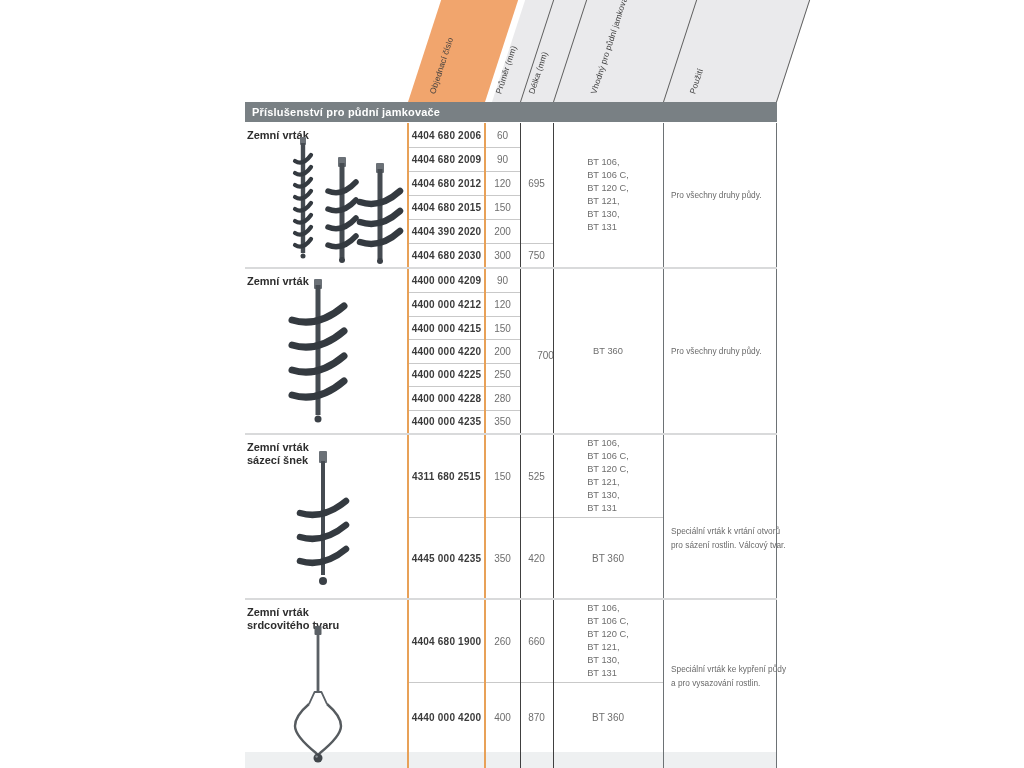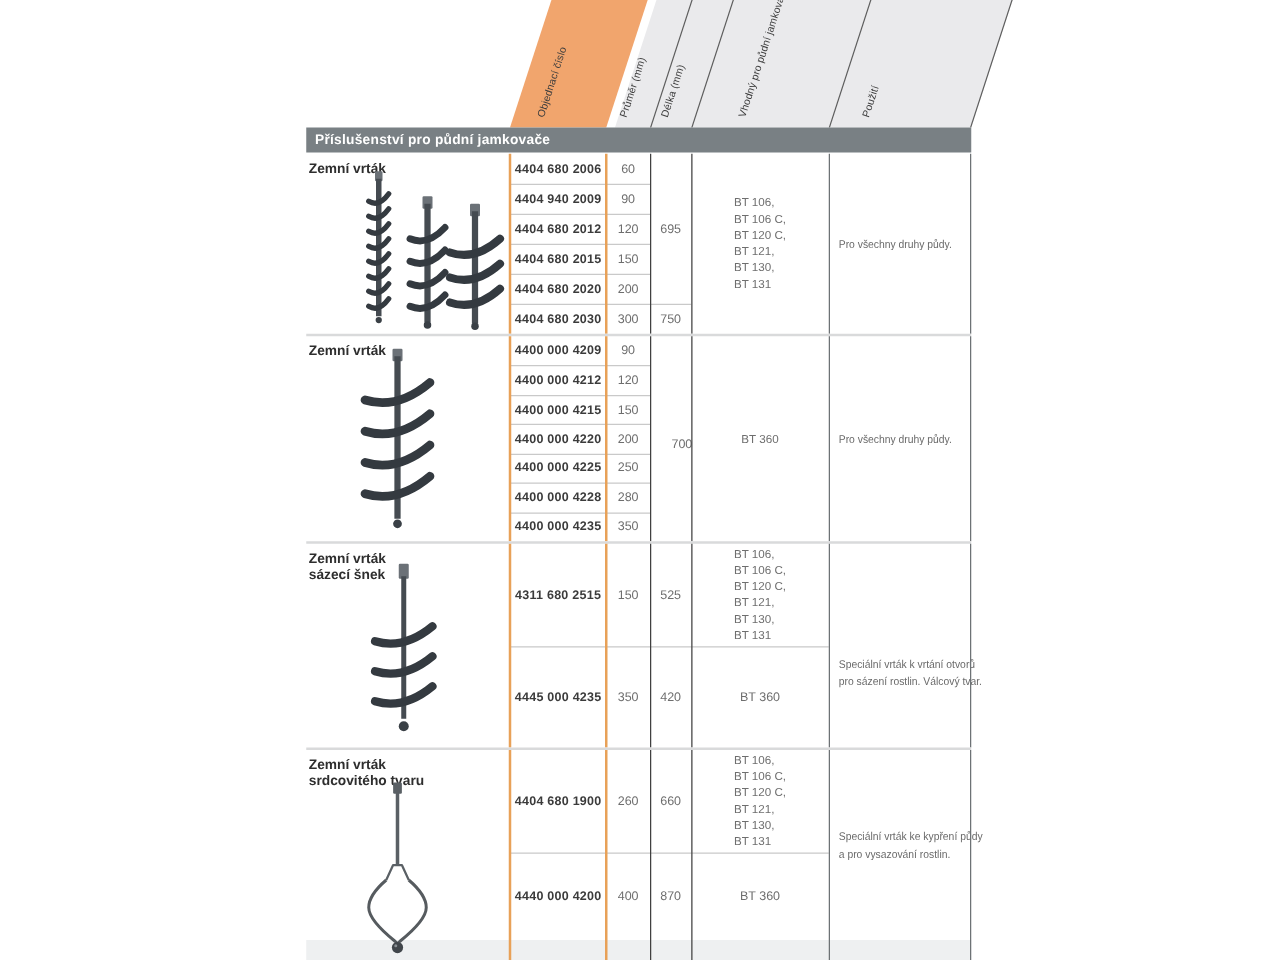--- a/index.html
+++ b/index.html
@@ -82,24 +82,24 @@
       <circle cx="57" cy="127" r="3" fill="#3a4046"></circle>
 
       <rect x="91" y="30" width="8" height="10" rx="1" fill="#6b7177"></rect>
       <rect x="92.5" y="36" width="5" height="90" fill="#454b51"></rect>
       <path d="M75 69 Q95 76 115 58 M75 89 Q95 96 115 78 M75 109 Q95 116 115 98" fill="none" stroke="#343a40" stroke-width="6.5" stroke-linecap="round"></path>
       <circle cx="95" cy="128" r="3" fill="#3a4046"></circle>
     </svg>
 
     <div class="stack" style="left:163px;width:77px;height:144px;grid-template-rows:repeat(6,1fr)">
       <div class="cell order">4404 680 2006</div>
-      <div class="cell order">4404 940 2009</div>
+      <div class="cell order">4404 680 2009</div>
       <div class="cell order">4404 680 2012</div>
       <div class="cell order">4404 680 2015</div>
-      <div class="cell order">4404 680 2020</div>
+      <div class="cell order">4404 390 2020</div>
       <div class="cell order">4404 680 2030</div>
     </div>
     <div class="stack" style="left:240px;width:35px;height:144px;grid-template-rows:repeat(6,1fr)">
       <div class="cell val">60</div>
       <div class="cell val">90</div>
       <div class="cell val">120</div>
       <div class="cell val">150</div>
       <div class="cell val">200</div>
       <div class="cell val">300</div>
     </div>

